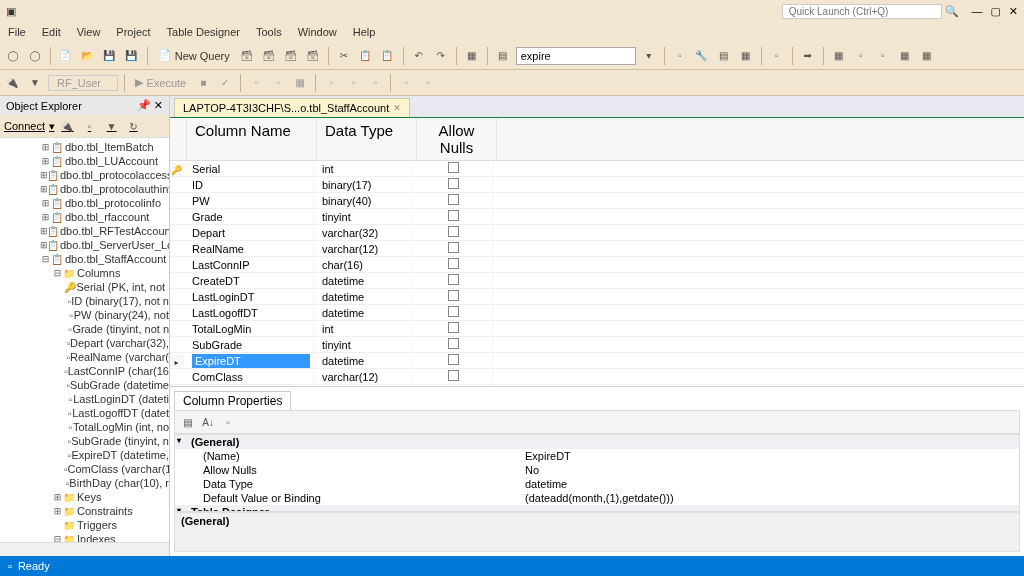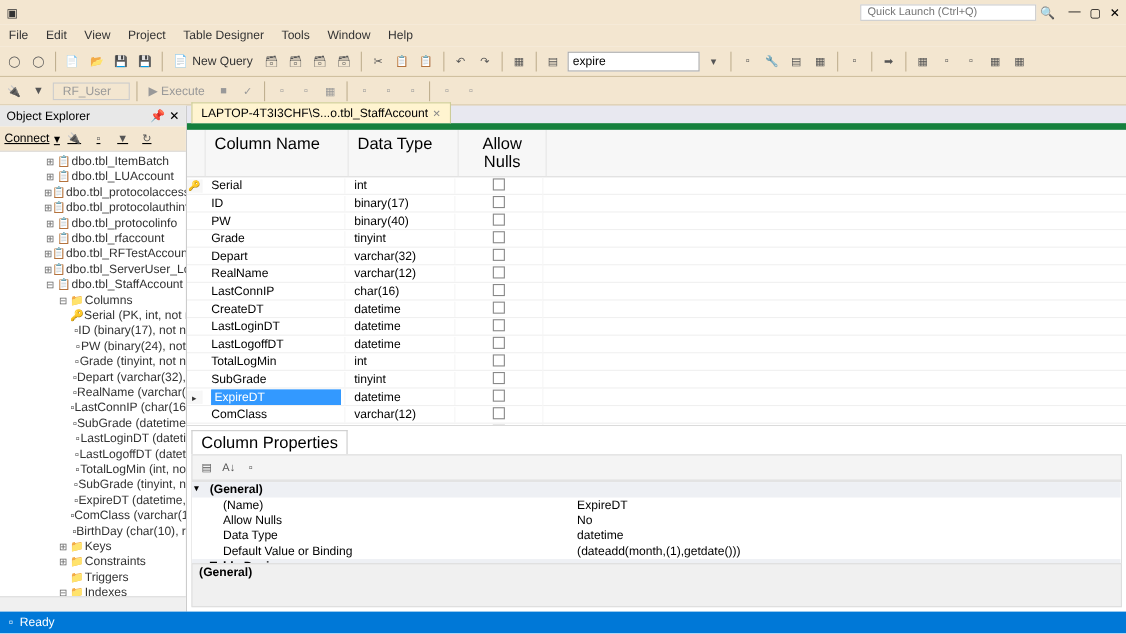--- a/index.html
+++ b/index.html
@@ -24,41 +24,41 @@
 .connect-bar { background: #f3e6d0; padding: 2px 4px; display: flex; align-items: center; gap: 4px; font-size: 11px; border-bottom: 1px solid #ddd; text-decoration: underline; }
 .tree { flex: 1; overflow: hidden; padding: 2px 0; font-size: 11px; }
 .tree-row { display: flex; align-items: center; height: 14px; padding-left: 4px; white-space: nowrap; overflow: hidden; color: #333; }
 .tree-row .exp { width: 11px; text-align: center; font-size: 9px; color: #666; }
 .tree-row .ic { width: 14px; font-size: 10px; text-align: center; }
 .indent-0 { padding-left: 40px; }
 .indent-1 { padding-left: 52px; }
 .indent-2 { padding-left: 64px; }
 .scroll-h { height: 14px; background: #f0f0f0; border-top: 1px solid #ddd; }
 .main { flex: 1; display: flex; flex-direction: column; min-width: 0; }
-.tabstrip { background: #e8e8f0; height: 22px; display: flex; align-items: flex-end; padding-left: 4px; border-bottom: 6px solid #15803d; }
+.tabstrip { background: #e8e8f0; height: 22px; display: flex; align-items: flex-end; padding-left: 4px; border-bottom: 1px solid #15803d; }
 .tab { background: #fff4d0; border: 1px solid #cc9; border-bottom: none; padding: 3px 8px; font-size: 11px; display: flex; align-items: center; gap: 4px; }
 .tab .x { font-size: 9px; color: #888; }
 .grid-area { flex: 1; overflow: auto; background: #fff; }
 .grid-hdr { display: flex; background: #f7f7f7; border-bottom: 1px solid #ddd; }
 .grid-hdr > div { padding: 4px 8px; font-size: 15px; text-align: center; border-right: 1px solid #e5e5e5; }
 .col-rownum { width: 14px; }
 .col-name { width: 130px; text-align: left !important; }
 .col-type { width: 100px; text-align: left !important; }
 .col-null { width: 80px; }
 .grid-row { display: flex; border-bottom: 1px solid #f0f0f0; height: 16px; align-items: center; }
 .grid-row > div { padding: 1px 8px; font-size: 11px; border-right: 1px solid #f5f5f5; overflow: hidden; }
 .rownum { width: 14px; background: #f7f7f7; font-size: 9px; color: #888; text-align: center; padding: 0 !important; }
 .cell-name { width: 130px; }
 .cell-type { width: 100px; }
 .cell-null { width: 80px; text-align: center; }
 .chk { display: inline-block; width: 11px; height: 11px; border: 1px solid #888; background: #fff; }
 .sel input { border: 1px solid #3399ff; background: #3399ff; color: #fff; width: 118px; font-size: 11px; padding: 0 2px; }
 .arrow-ind { font-size: 8px; color: #333; }
 .props-panel { height: 170px; border-top: 1px solid #ccc; display: flex; flex-direction: column; background: #fff; }
-.props-tab { background: #fff; border: 1px solid #ccc; border-bottom: none; padding: 2px 8px; width: fit-content; margin-left: 4px; margin-top: 4px; font-size: 15px; }
+.props-tab { background: #fff; border: 1px solid #ccc; border-bottom: none; padding: 2px 8px; width: fit-content; margin-left: 4px; margin-top: 4px; font-size: 12px; }
 .props-tools { background: #f4f4f4; border: 1px solid #ddd; padding: 2px 4px; margin: 0 4px; display: flex; gap: 2px; }
 .props-grid { flex: 1; border: 1px solid #ddd; margin: 0 4px; background: #fff; overflow: auto; position: relative; }
 .props-row { display: flex; font-size: 11px; height: 14px; align-items: center; }
 .props-row.hdr { background: #eef0f4; font-weight: bold; }
 .props-row .pk { width: 350px; padding-left: 16px; position: relative; }
 .props-row .pv { flex: 1; }
 .props-row .chev { position: absolute; left: 2px; font-size: 8px; }
 .props-footer { background: #f0f0f0; border: 1px solid #ddd; margin: 0 4px 4px 4px; padding: 2px 6px; font-size: 11px; font-weight: bold; height: 40px; }
 .statusbar { background: #0078d7; color: #fff; height: 20px; display: flex; align-items: center; padding: 0 8px; gap: 6px; font-size: 11px; }
 .key-icon { color: #d4a017; font-size: 9px; }

